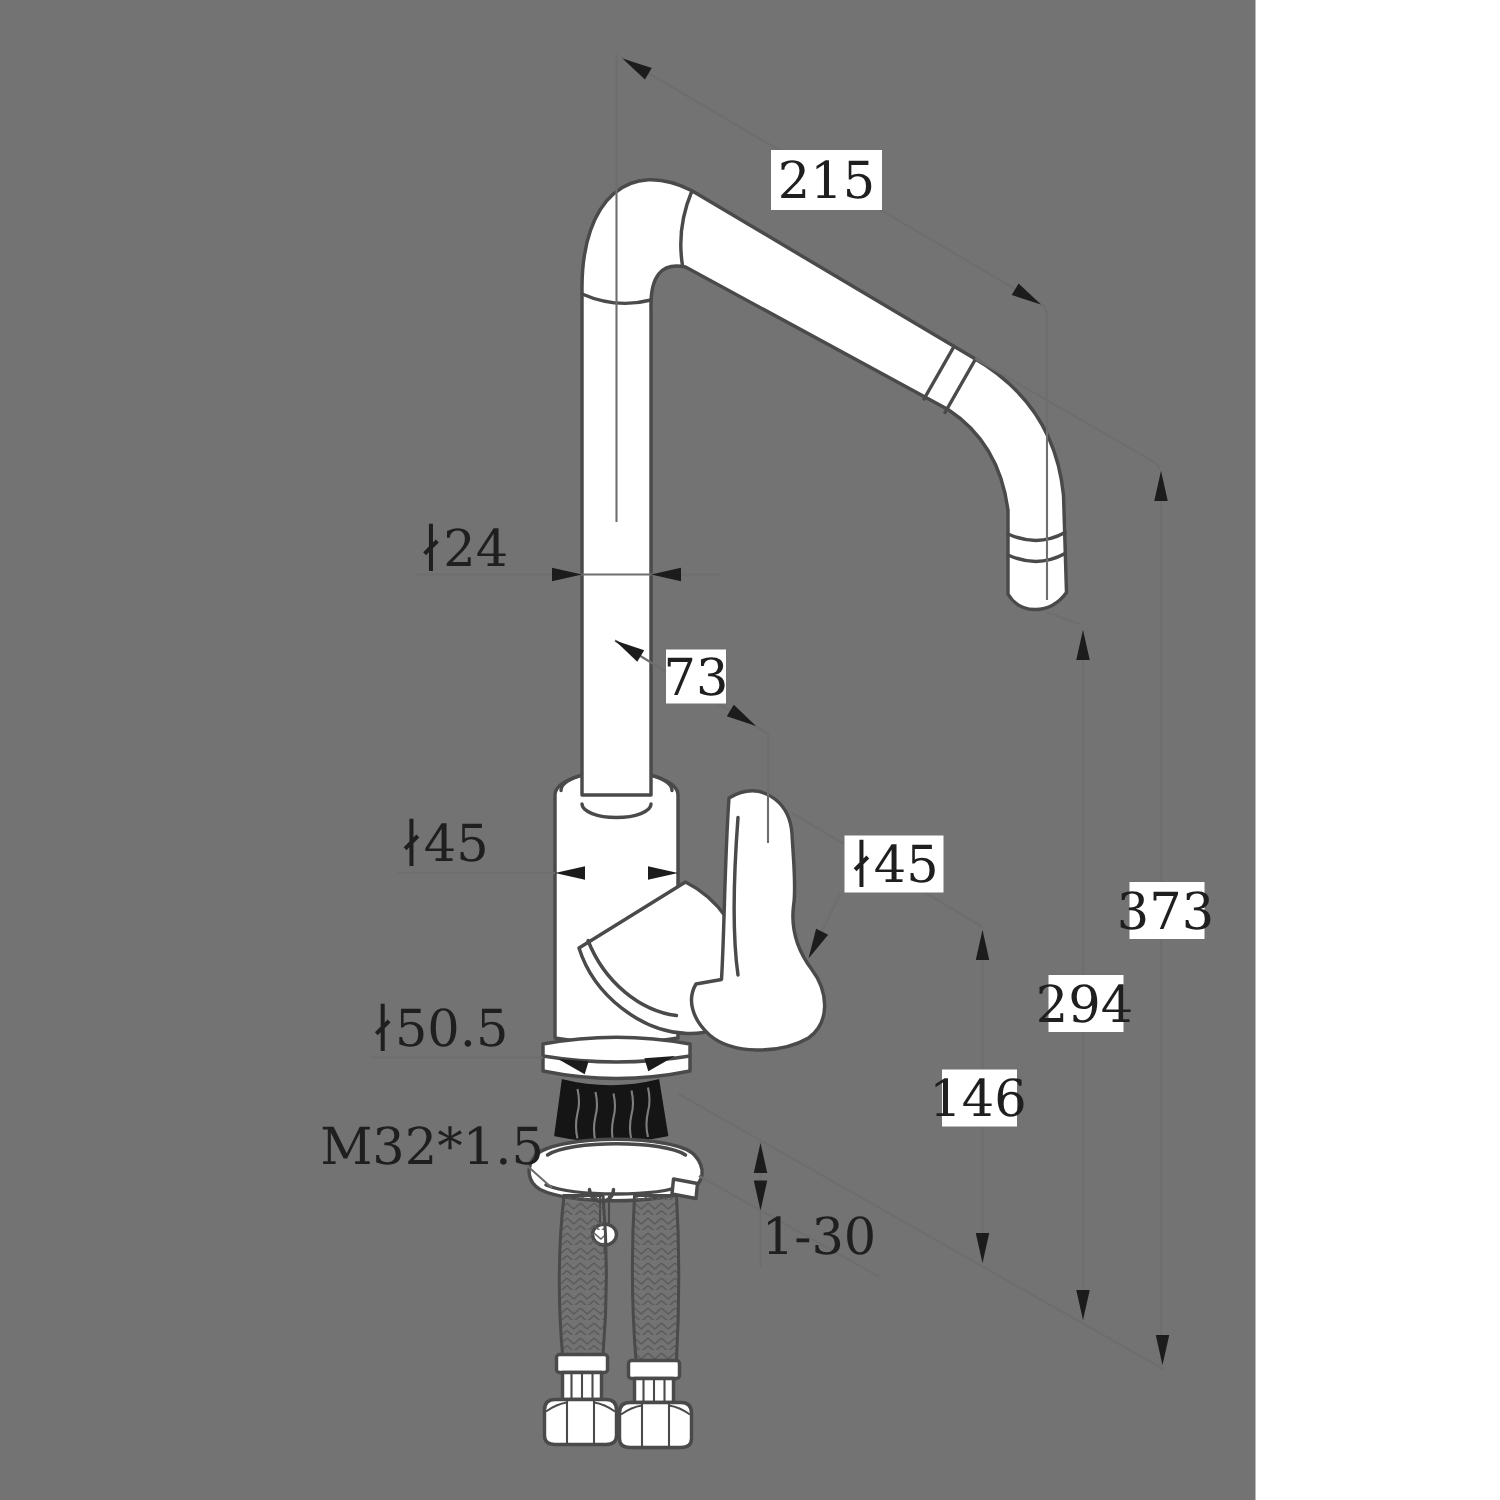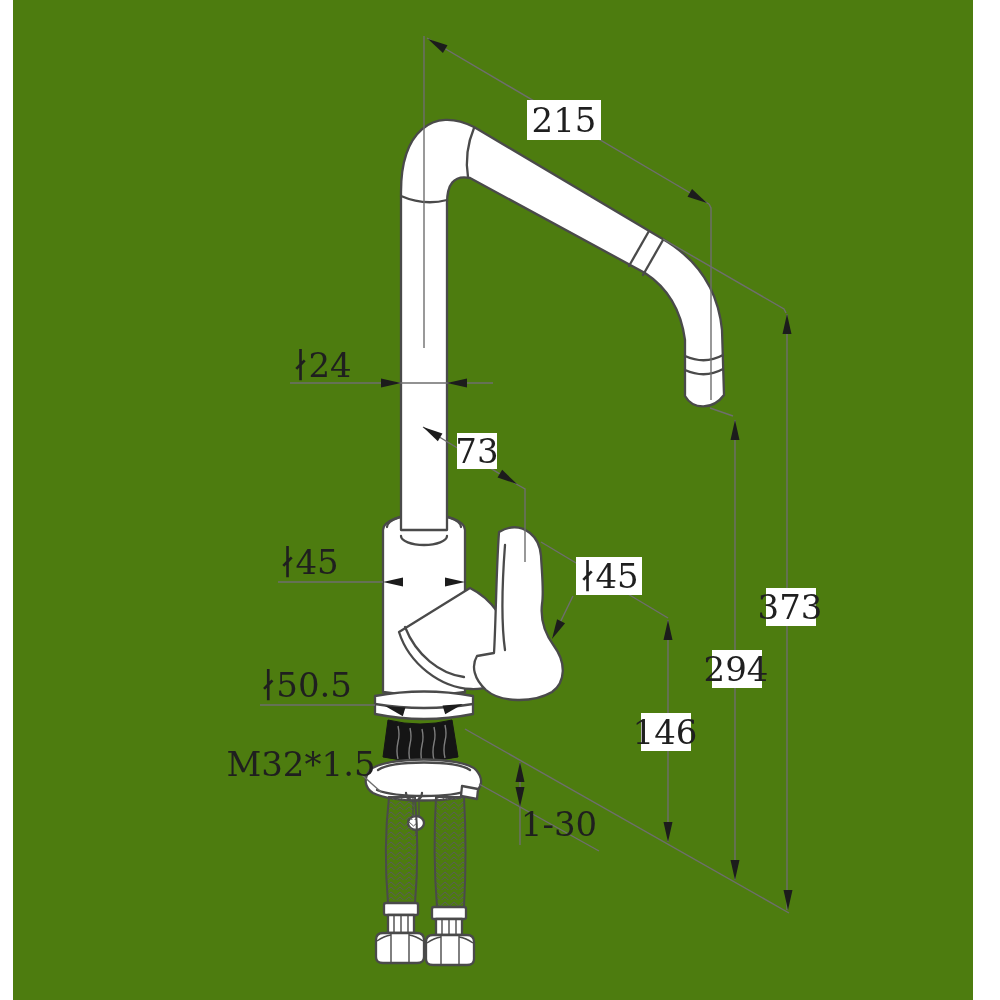--- a/index.html
+++ b/index.html
@@ -1,17 +1,17 @@
 <!DOCTYPE html>
 <html><head>
 <meta charset="utf-8">
 <style>
   html,body{margin:0;padding:0;background:#fff;}
-  .stage{position:relative;width:960px;height:1000px;background:#4d7c0f;overflow:hidden;
-         font-family:"DejaVu Serif","DejaVu Sans",serif;margin-left:13px;}
+  .stage{position:relative;width:837px;height:1000px;background:#737373;overflow:hidden;
+         font-family:"DejaVu Serif","DejaVu Sans",serif;}
   svg{display:block}
   .outline{fill:none;stroke:#4a4a4a;stroke-width:2.3;stroke-linecap:round;stroke-linejoin:round;}
   .outline-fill{fill:#ffffff;stroke:#4a4a4a;stroke-width:2.3;stroke-linejoin:round;}
   .dim{fill:none;stroke:#6e6e6e;stroke-width:1.4;stroke-linecap:butt;}
   .arrow{fill:#1c1c1c;stroke:none;}
   .dimtext{fill:#1f1f1f;font-size:34px;text-anchor:middle;}
   .bg{fill:#ffffff;stroke:none;}
   .thread{fill:#151515;stroke:#151515;}
   .threadline{fill:none;stroke:#ffffff;stroke-width:1.4;opacity:0.45;}
   .rib{fill:none;stroke:#4a4a4a;stroke-width:1.4;}

